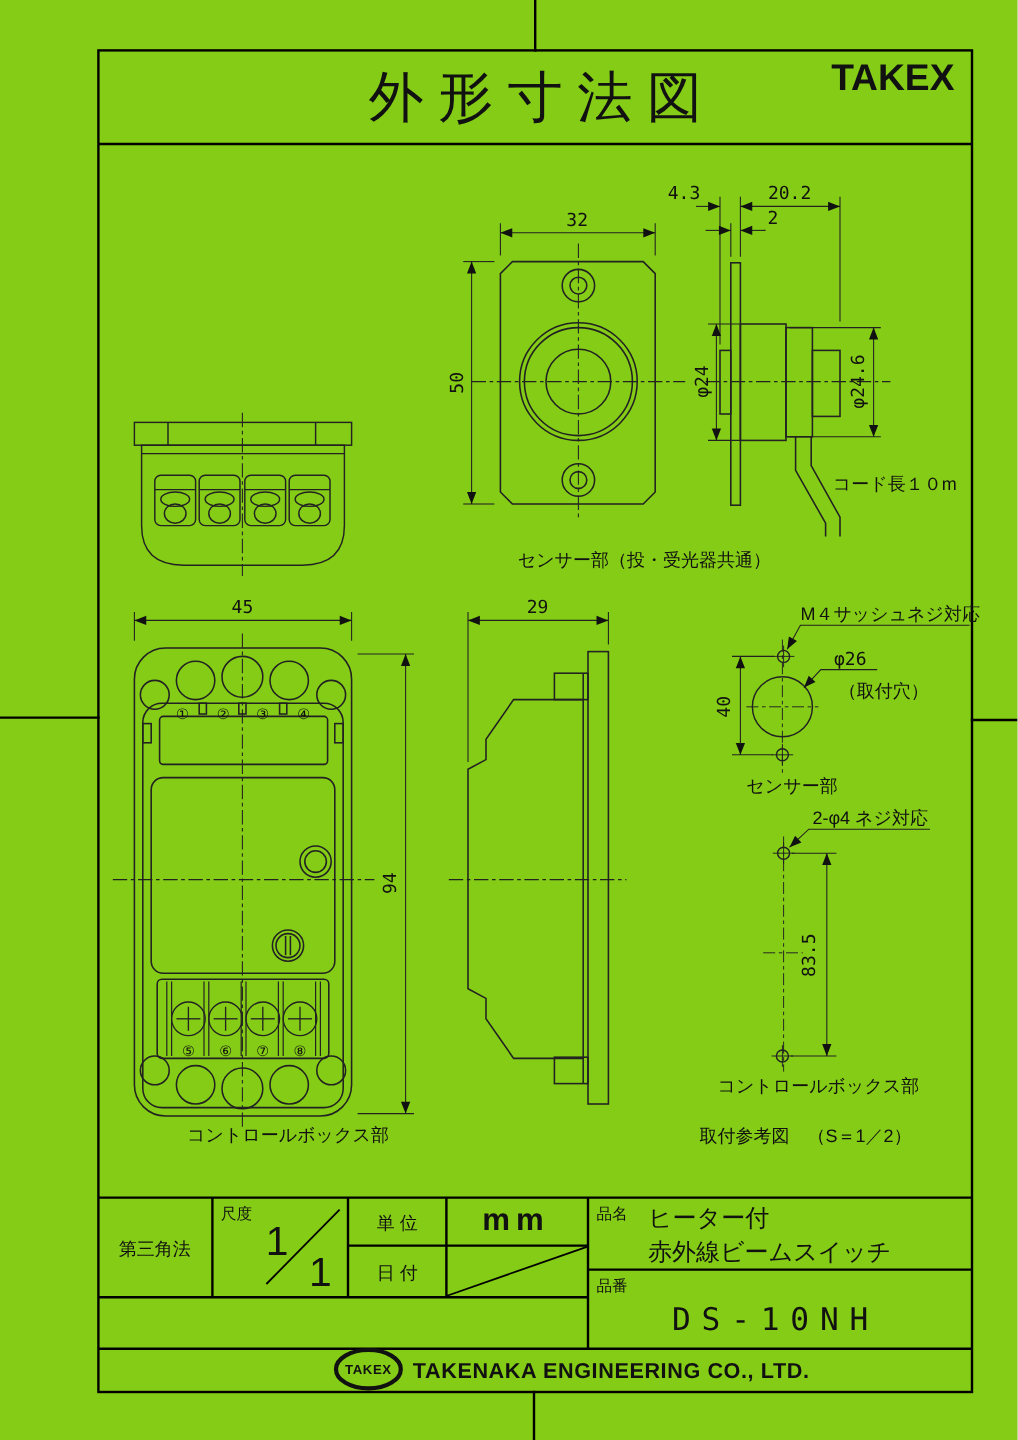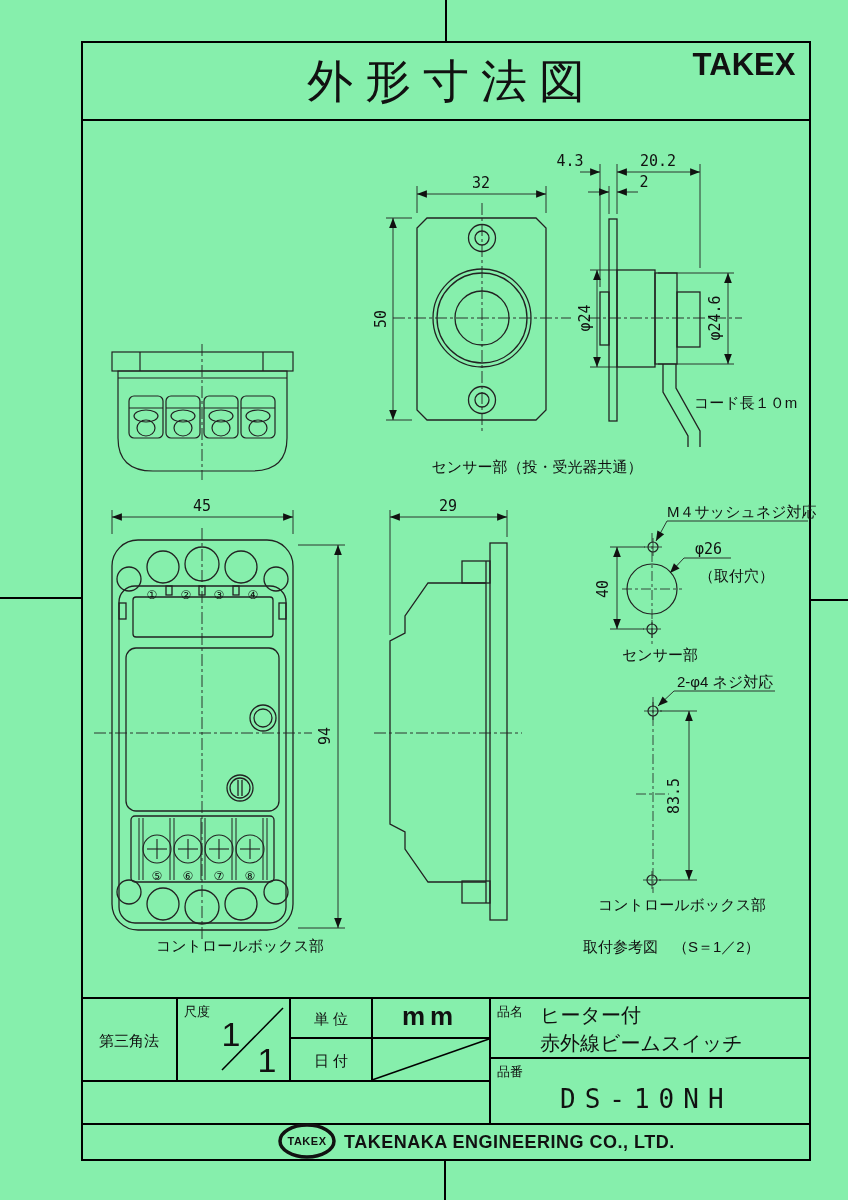--- a/index.html
+++ b/index.html
@@ -1,16 +1,16 @@
 <!DOCTYPE html>
 <html><head>
 <meta charset="utf-8">
 <style>
   html,body{margin:0;padding:0;background:#e8e8e8;}
-  .page{position:relative;width:848px;height:1200px;background:#86efac;overflow:hidden;
+  .page{position:relative;width:848px;height:1200px;background:#84cc16;overflow:hidden;
         font-family:"Liberation Sans",sans-serif;}
   svg{position:absolute;left:0;top:0;}
   svg text{fill:#111;}
   .jp{font-family:"Liberation Sans",sans-serif;font-size:15px;}
   .jp-s{font-family:"Liberation Sans",sans-serif;font-size:13px;}
   .dim{font-family:"DejaVu Sans Mono",monospace;font-size:15px;}
   .circnum{font-family:"DejaVu Sans",sans-serif;font-size:12px;}
   .doc-title{font-family:"Liberation Sans",sans-serif;font-size:46px;font-weight:500;letter-spacing:12px;}
   .brand{font-family:"Liberation Sans",sans-serif;font-size:31px;font-weight:bold;}
   .tb-big{font-family:"Liberation Sans",sans-serif;font-size:26px;font-weight:bold;letter-spacing:5px;}

